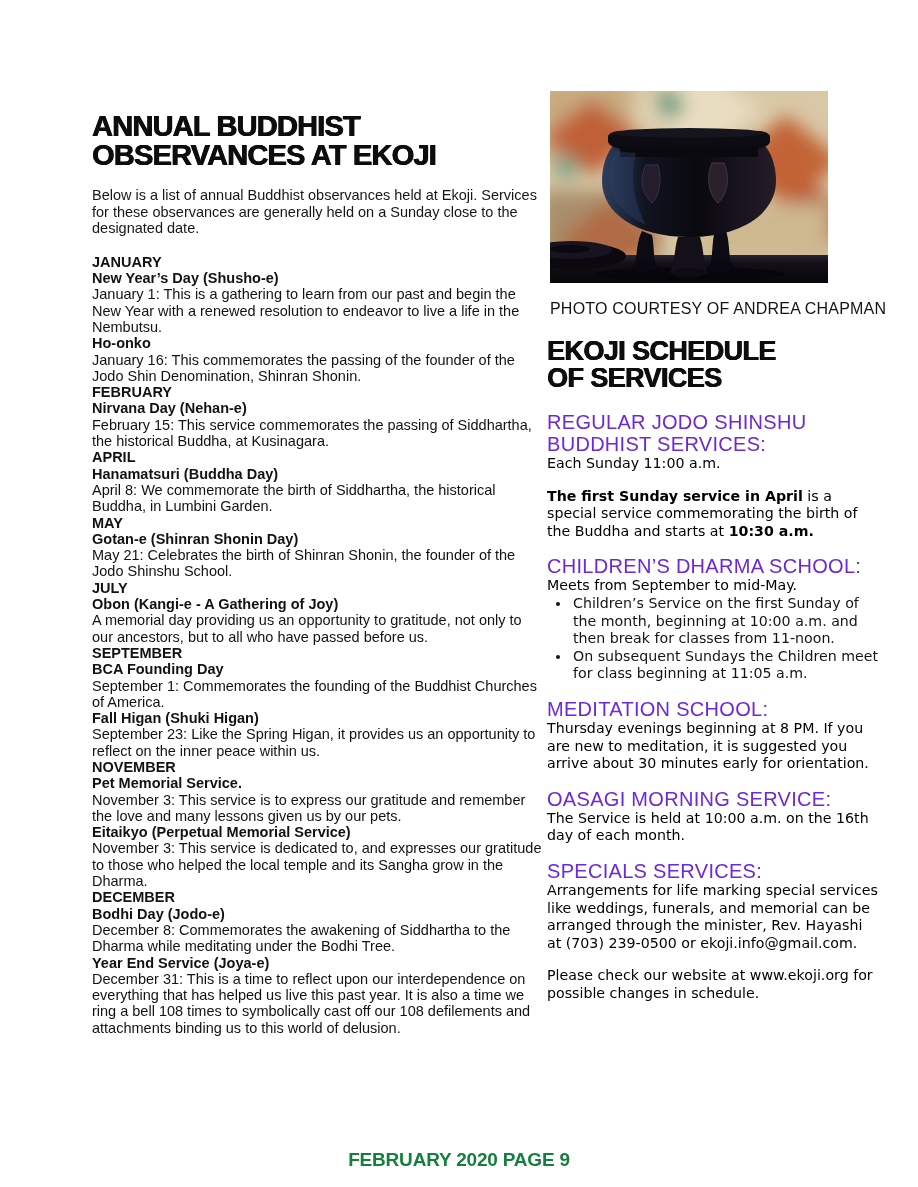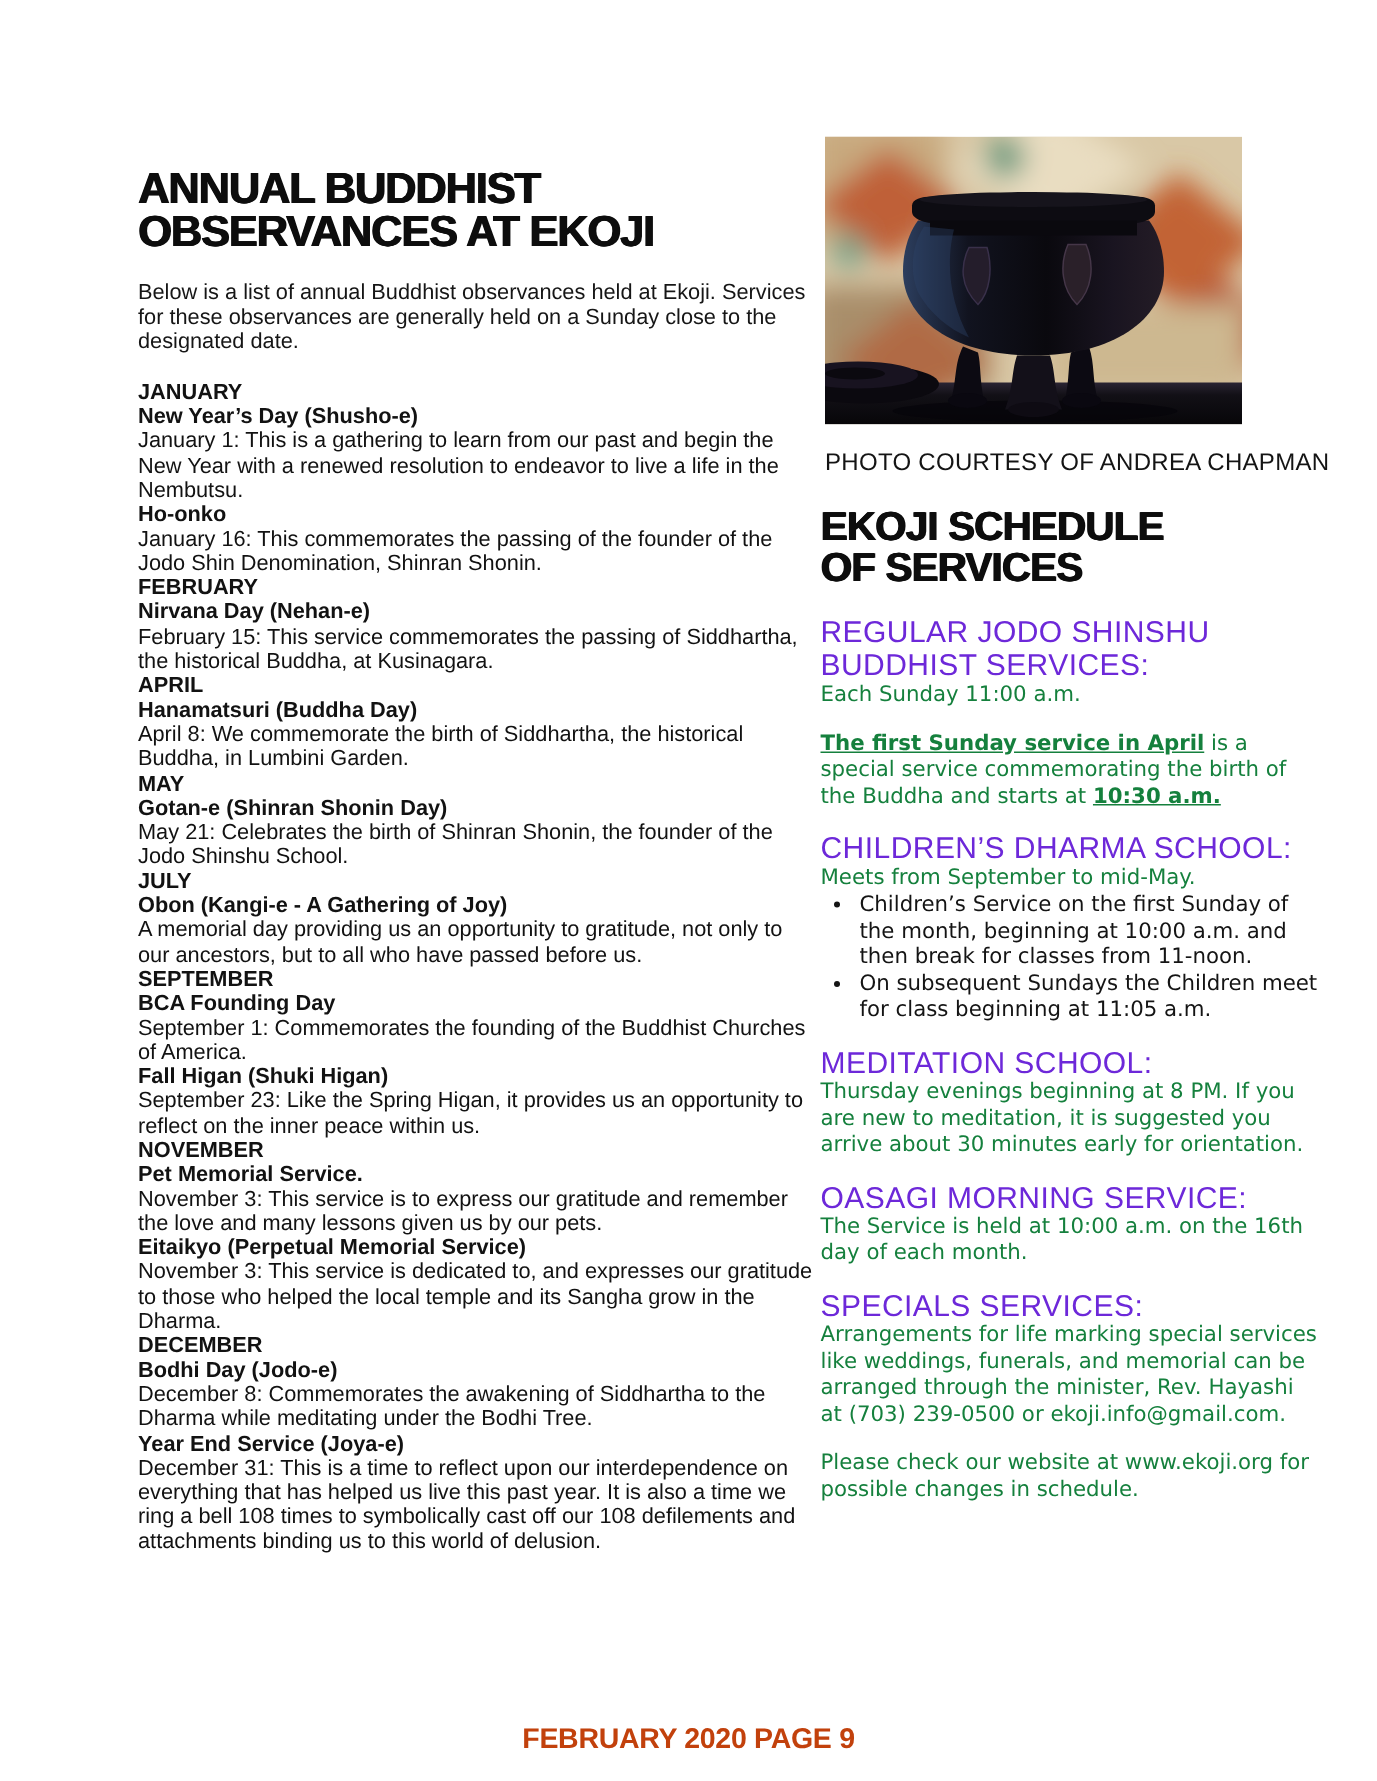--- a/index.html
+++ b/index.html
@@ -38,34 +38,34 @@
     text-shadow:0.6px 0 0 currentColor,-0.3px 0 0 currentColor;
   }
   .sched-sections{margin-top:20px;}
   .sched-section{margin-bottom:15px;}
   .sched-heading{
     font-family:Liberation Sans, sans-serif;font-weight:normal;
     font-size:20px;line-height:22px;letter-spacing:0.3px;color:#6d28d9;
   }
   .sched-para{
     font-family:"DejaVu Sans", sans-serif;
-    font-size:14.2px;line-height:17.6px;color:#15803d;
-  }
-  .sched-para .b{font-weight:bold;text-decoration:underline;}
+    font-size:14.2px;line-height:17.6px;color:#000000;
+  }
+  .sched-para .b{font-weight:bold;}
   ul.sched-bullets{
     margin:0;padding:0 0 0 24px;
     font-family:"DejaVu Sans", sans-serif;
     font-size:14.2px;line-height:17.6px;color:#141414;
   }
   ul.sched-bullets li{margin:0;padding-left:2px;}
 
   
   .footer{
     position:absolute;left:0;top:1149px;width:918px;text-align:center;
-    font-weight:bold;font-size:19px;letter-spacing:-0.2px;color:#c2410c;
+    font-weight:bold;font-size:19px;letter-spacing:-0.2px;color:#15803d;
   }
 </style>
 </head>
 <body>
 
 <div class="page">
 
   <div class="left-col">
     <div class="big-title">
       <div>ANNUAL BUDDHIST</div>

